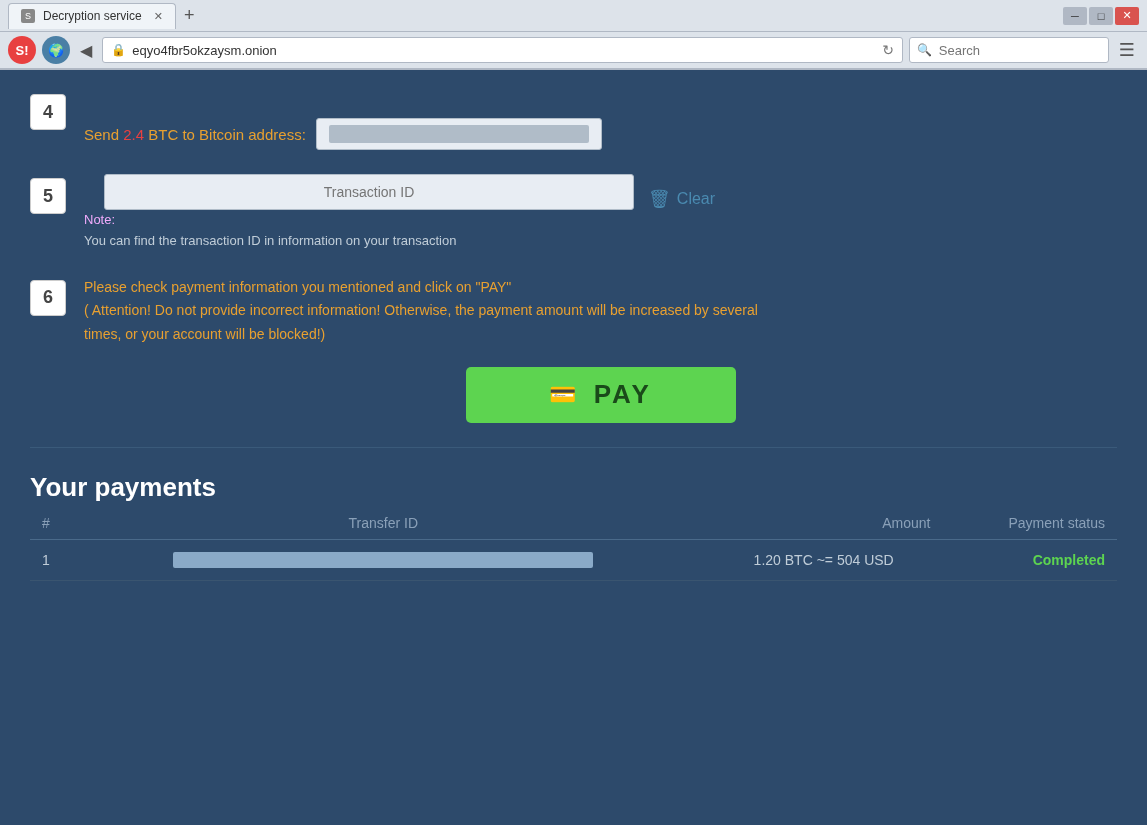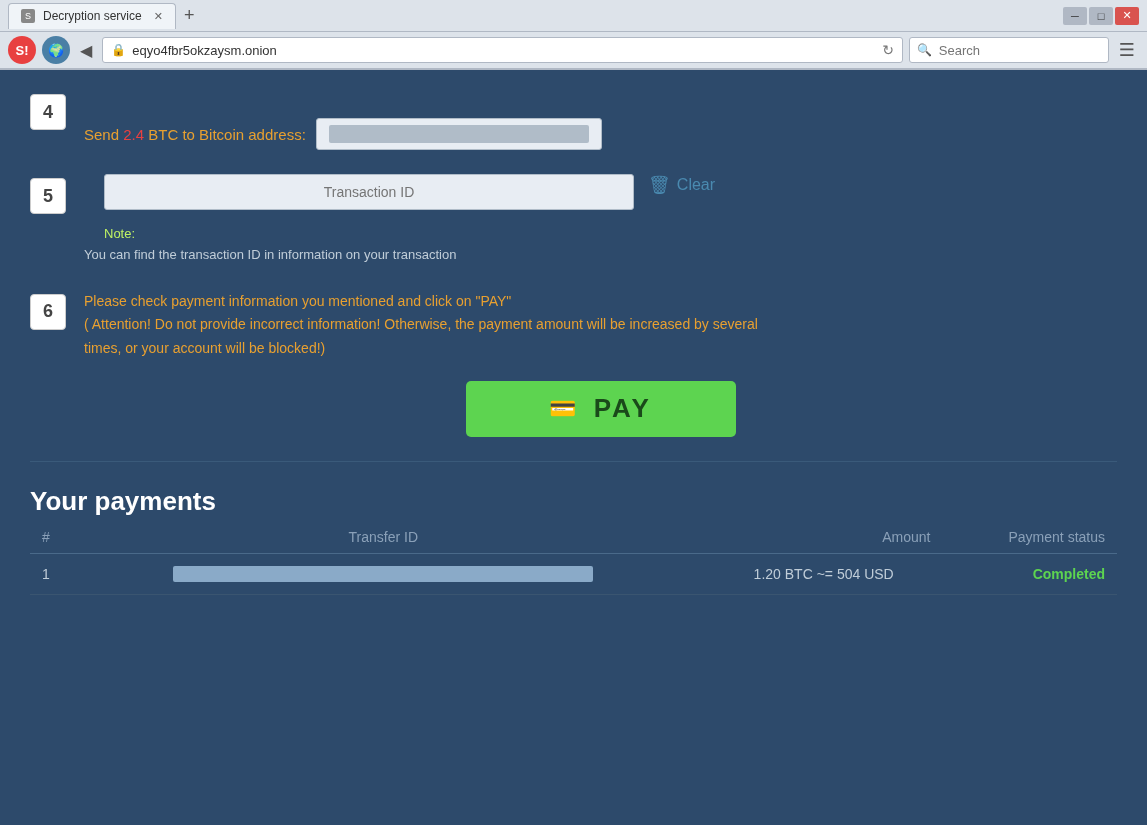--- a/index.html
+++ b/index.html
@@ -228,23 +228,23 @@
     }
 
     
     .step5-label {
       font-size: 15px;
       color: #e8a030;
       margin-bottom: 14px;
     }
     .transaction-row {
       display: flex;
-      align-items: flex-start;
+      align-items: flex-end;
       gap: 14px;
-      margin-bottom: 14px;
+      margin-bottom: 0;
       padding-left: 20px;
     }
     .transaction-input {
       flex: 1;
       max-width: 530px;
       height: 36px;
       background: #e8edf3;
       border: 1px solid #b0bcc8;
       border-radius: 3px;
       text-align: center;
@@ -266,21 +266,21 @@
     }
     .trash-icon {
       font-size: 18px;
       color: #4a8ab0;
     }
     .note-section {
       font-size: 13px;
       color: #c0cdd8;
       line-height: 1.6;
     }
-    .note-label { color: #bef264; margin-left: 20px; }
+    .note-label { color: #f0abfc; }
     .note-text { color: #c0cdd8; }
 
     
     .step6-warning {
       font-size: 14px;
       color: #e8a030;
       line-height: 1.7;
       margin-bottom: 20px;
     }
     .pay-btn {

